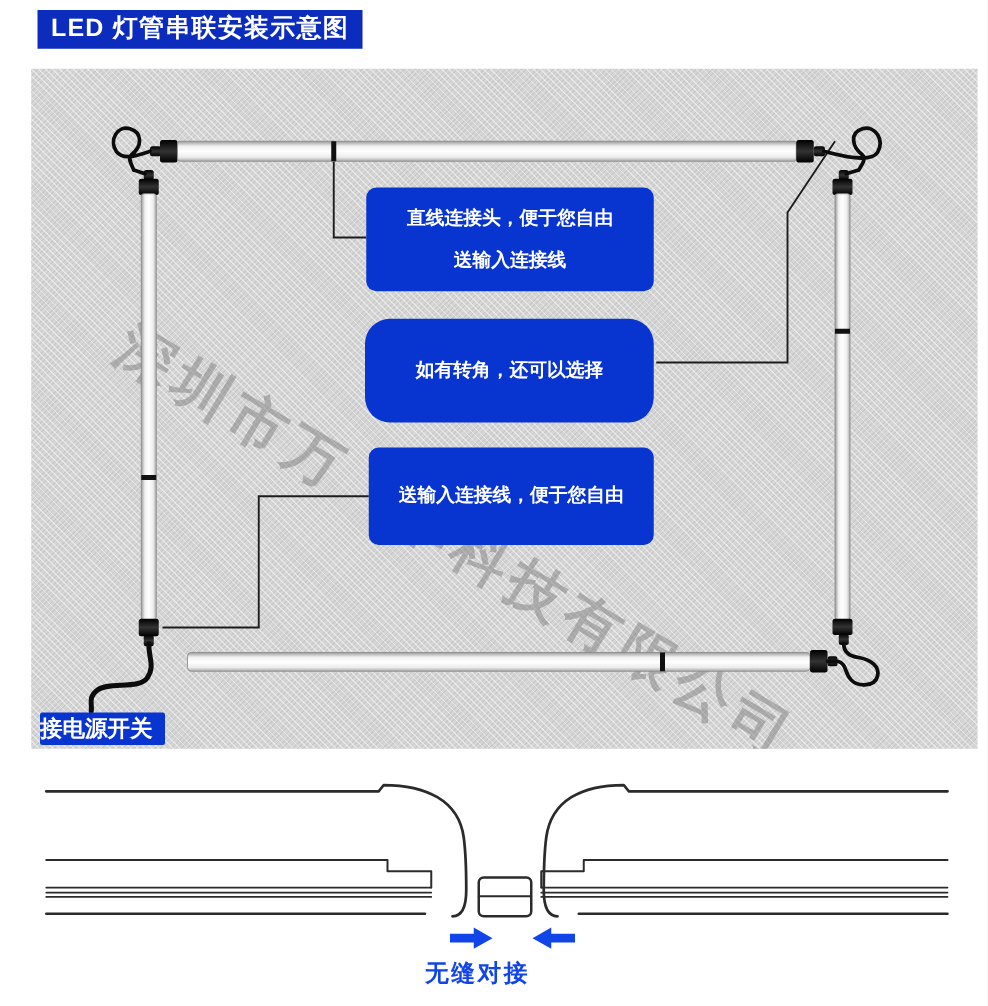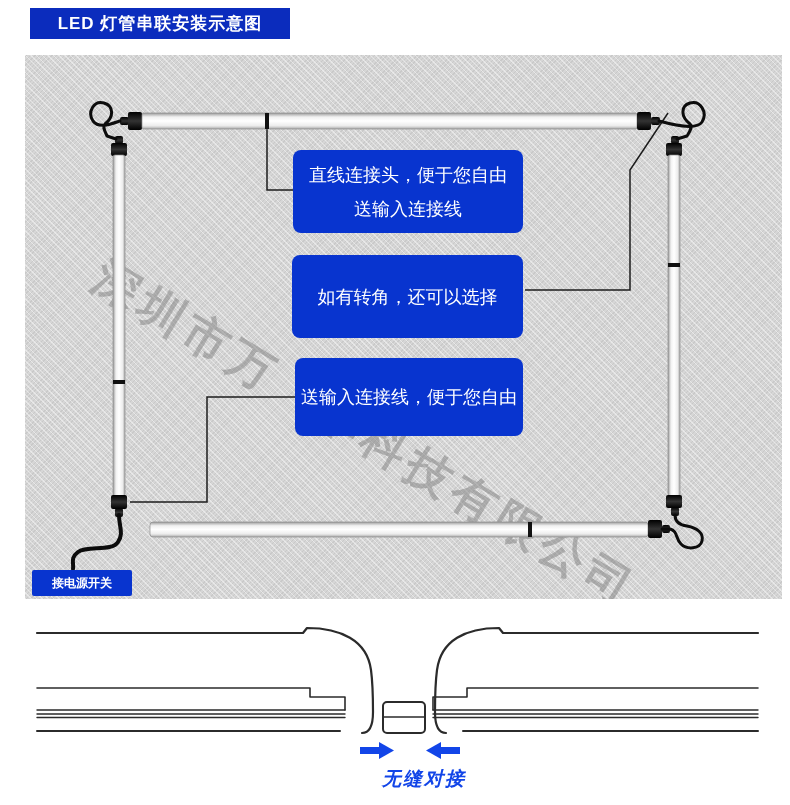--- a/index.html
+++ b/index.html
@@ -10,59 +10,58 @@
   }
   *{margin:0;padding:0;box-sizing:border-box;}
   html,body{background:#ffffff;}
   body{
     width:790px;height:805px;position:relative;overflow:hidden;
     font-family:"Liberation Sans","DejaVu Sans",sans-serif;
   }
   .title-badge{
     position:absolute;left:30px;top:8px;width:260px;height:31px;
     background:var(--badge-blue);color:#fff;
-    font-size:17px;font-weight:bold;text-align:center;line-height:31px;
+    font-size:20px;font-weight:bold;text-align:center;line-height:31px;
     letter-spacing:1px;
   }
   .panel{
     position:absolute;left:25px;top:55px;width:757px;height:544px;
     background-color:var(--panel-gray);
     background-image:
       repeating-linear-gradient(45deg, rgba(255,255,255,.45) 0 1px, transparent 1px 4px),
       repeating-linear-gradient(-45deg, rgba(110,110,110,.12) 0 1px, transparent 1px 3px);
     overflow:hidden;
   }
   .watermark{
     position:absolute;left:88px;top:192px;
     transform:rotate(31deg);transform-origin:0 0;
     font-size:46px;letter-spacing:6px;white-space:nowrap;
     color:#7f7f7f;opacity:.5;font-weight:bold;z-index:1;
   }
   .diagram-svg{position:absolute;left:0;top:0;z-index:2;}
   .callout{
     position:absolute;z-index:3;
     background:var(--callout-blue);border-radius:8px;
-    color:#fff;font-weight:normal;font-size:18px;line-height:34px;
+    color:#fff;font-weight:bold;font-size:15px;line-height:34px;
     display:flex;flex-direction:column;align-items:center;justify-content:center;
     text-align:center;
   }
   .callout-1{left:268px;top:95px;width:230px;height:83px;}
-  .callout-2{left:267px;top:200px;width:231px;height:83px;}
+  .callout-2{left:267px;top:200px;width:231px;height:83px;border-radius:20px;}
   .callout-3{left:270px;top:303px;width:228px;height:78px;}
   .power-label{
     position:absolute;left:7px;top:515px;width:100px;height:26px;z-index:3;
-    background:var(--callout-blue);color:#fff;font-size:12px;font-weight:bold;
-    text-align:center;line-height:26px;border-radius:2px;
+    background:var(--callout-blue);color:#fff;font-size:18px;font-weight:bold;
+    line-height:26px;border-radius:2px;
   }
   .joint-drawing{position:absolute;left:0;top:600px;}
   .joint-caption{
     position:absolute;left:340px;top:766px;width:126px;
-    color:var(--caption-blue);font-size:19px;font-weight:bold;text-align:right;
+    color:var(--caption-blue);font-size:19px;font-weight:bold;text-align:left;
     letter-spacing:2px;
-    font-style:italic;
   }
 </style>
 </head>
 <body>
 
 <div class="title-badge">LED 灯管串联安装示意图</div>
 
 <div class="panel">
 
   <div class="watermark">深圳市万　华科技有限公司</div>

